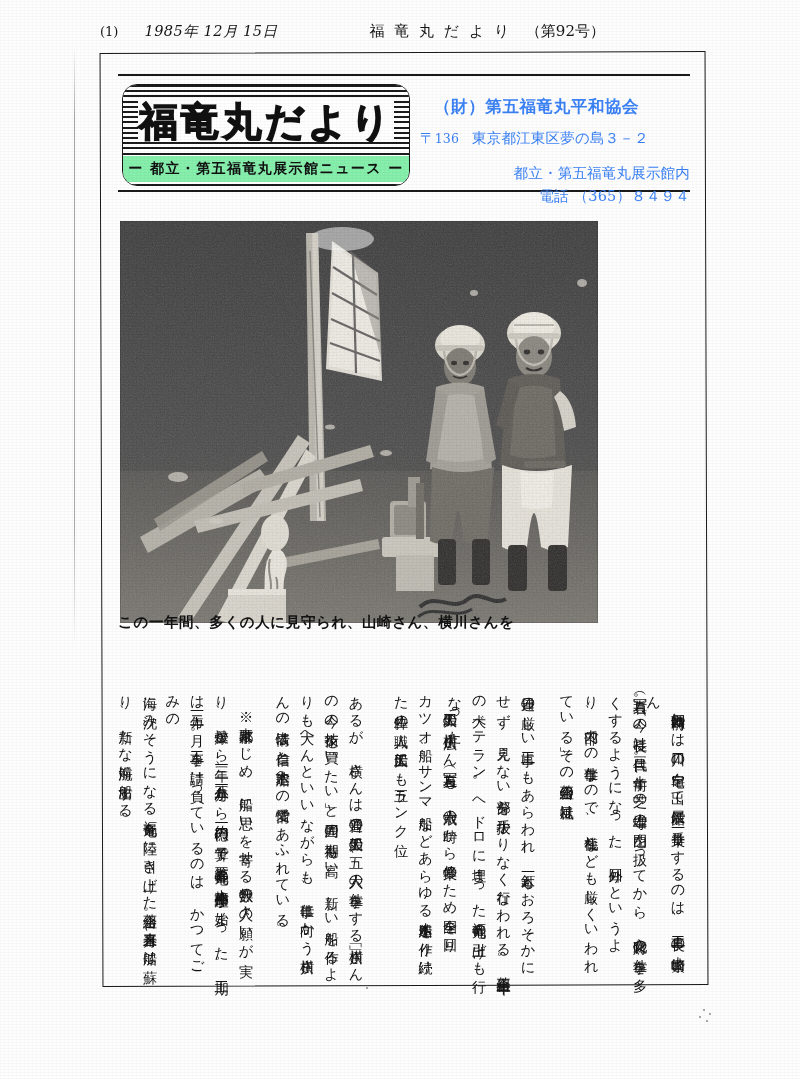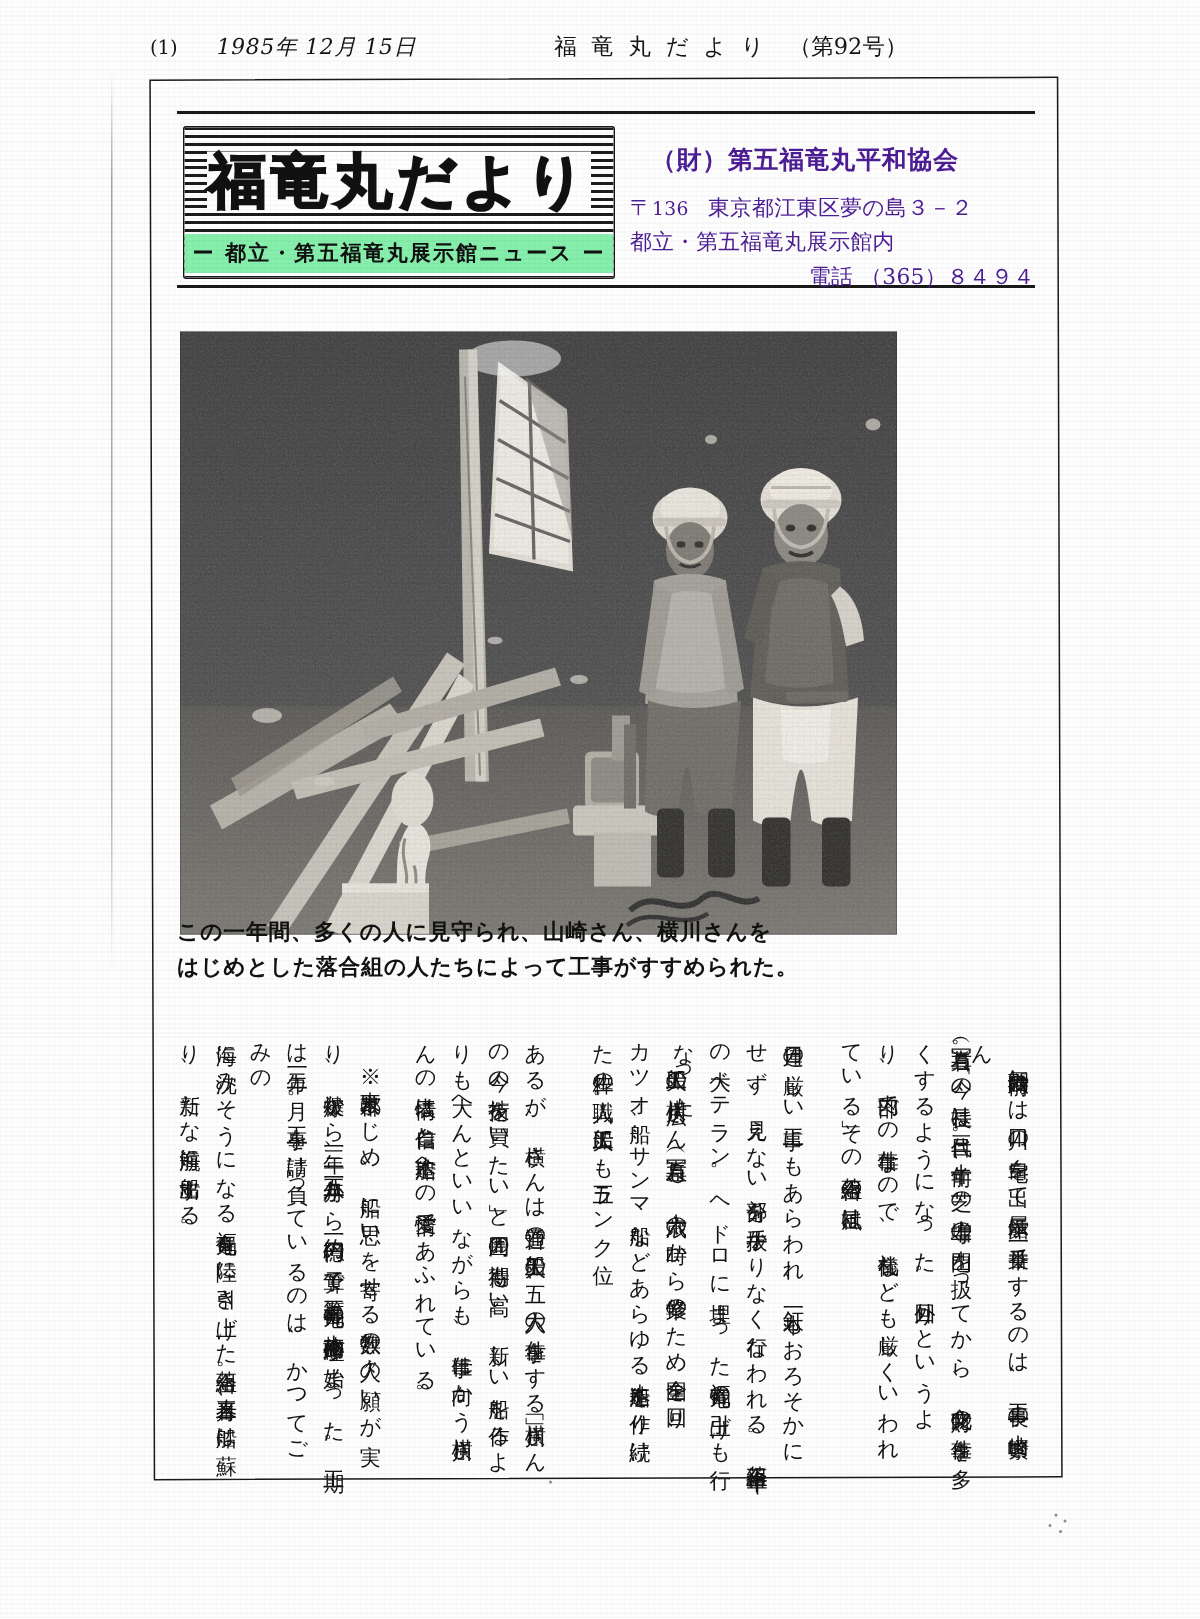--- a/index.html
+++ b/index.html
@@ -69,21 +69,21 @@
   .rule-top    { left: 118px; top: 74px;  width: 572px; height: 2px; }
   .rule-bottom { left: 118px; top: 190px; width: 572px; height: 2px; }
 
   .logo-box {
     position: absolute;
     left: 122px;
     top: 84px;
     width: 286px;
     height: 100px;
     border: 1.5px solid #171717;
-    border-radius: 2px;
+    border-radius: 15px;
     overflow: hidden;
     background: #ffffff;
     text-decoration: underline;
   }
   .logo-stripes {
     position: absolute;
     left: 0; top: 0; right: 0; bottom: 0;
     background: repeating-linear-gradient(
       to bottom,
       #1c1c1c 0px, #1c1c1c 2px,
@@ -130,40 +130,41 @@
     background: #86efac;
   }
 
   
   .publisher {
     position: absolute;
     left: 420px;
     top: 96px;
     width: 272px;
     font-family: "DejaVu Serif", "Liberation Serif", serif;
-    color: #4c1d95;
+    color: #3b82f6;
   }
   .pub-org {
     font-size: 16.5px;
     font-weight: bold;
     letter-spacing: .6px;
     margin-left: 14px;
     white-space: nowrap;
   }
   .pub-addr1 {
     font-size: 14.5px;
     letter-spacing: .2px;
     margin-top: 11px;
     white-space: nowrap;
   }
   .pub-addr1 .zip { font-size: 12.5px; }
   .pub-addr2 {
     font-size: 14.5px;
     letter-spacing: .2px;
-    margin-top: 4px;
+    margin-top: 16px;
+    text-align: right;
     padding-right: 2px;
     white-space: nowrap;
   }
   .pub-tel {
     font-size: 14.5px;
     letter-spacing: .2px;
     margin-top: 4px;
     text-align: right;
     padding-right: 2px;
     white-space: nowrap;
@@ -405,21 +406,20 @@
       </g>
 
       <rect x="0" y="0" width="478" height="402" filter="url(#grainf)" opacity="0.42"></rect>
       <rect x="0" y="0" width="478" height="402" filter="url(#grainf2)" opacity="0.26" style="mix-blend-mode:multiply"></rect>
       <rect x="0" y="0" width="478" height="402" fill="none" stroke="#2a2a2a" stroke-width="1" opacity=".4"></rect>
     </svg>
   </div>
 
   <div class="caption">
     <div>この一年間、多くの人に見守られ、山崎さん、横川さんを</div>
-    <div>はじめとした落合組の人たちによって工事がすすめられた。</div>
   </div>
 
   <div class="article">
     <div class="vcol" style="width:38px">　毎朝六時前には川口の自宅を出て展示館に一番乗りするのは、工事長の山崎繁さん</div>
     <div class="vcol" style="width:112px">（写真右）。「今の社長は三代目。十年前、芝の増上寺の山門を扱ってから、文化財の仕事を多くするようになった。外回りというより、内部での仕事なので、礼儀なども厳しくいわれている」その落合組の社風は、</div>
     <div class="vcol" style="width:78px">連日の厳しい工事にもあらわれ、釘一本もおろそかにせず、見えない部分を手抜かりなく行なわれる。落合組三十年の大ベテラン。ヘドロに埋まった福竜丸の引上げも行なった。</div>
     <div class="vcol" style="width:94px">　船大工の横川広さん（写真左）も、十六歳の時から修業のため全国を回り、カツオ船、サンマ船などあらゆる木造船を作り続けた生粋の職人。「船大工にも五ランク位</div>
     <div class="vcol" style="width:110px">あるが、横さんは普通の船大工の五、六人の仕事をする」「横川さんの今の技術を買いたい」と周囲の期待も高い。新しい船を作るよりも大へんといいながらも、仕事に向かう横川さんの表情は自信と木造船への愛情であふれている。</div>
     <div class="vcol" style="width:96px">　※東京都はじめ、船に思いを寄せる無数の人々の願いが実り、被爆から三一年、八五年一月から約一億円の予算で第五福竜丸の本格的修理が始まった。工期は一年二カ月。工事を請け負っているのは、かつてごみの</div>
     <div class="vcol" style="width:44px">海に沈みそうになる福竜丸を陸に引き上げた落合組。来春三月、船は蘇り、新たな航海に船出する。</div>

